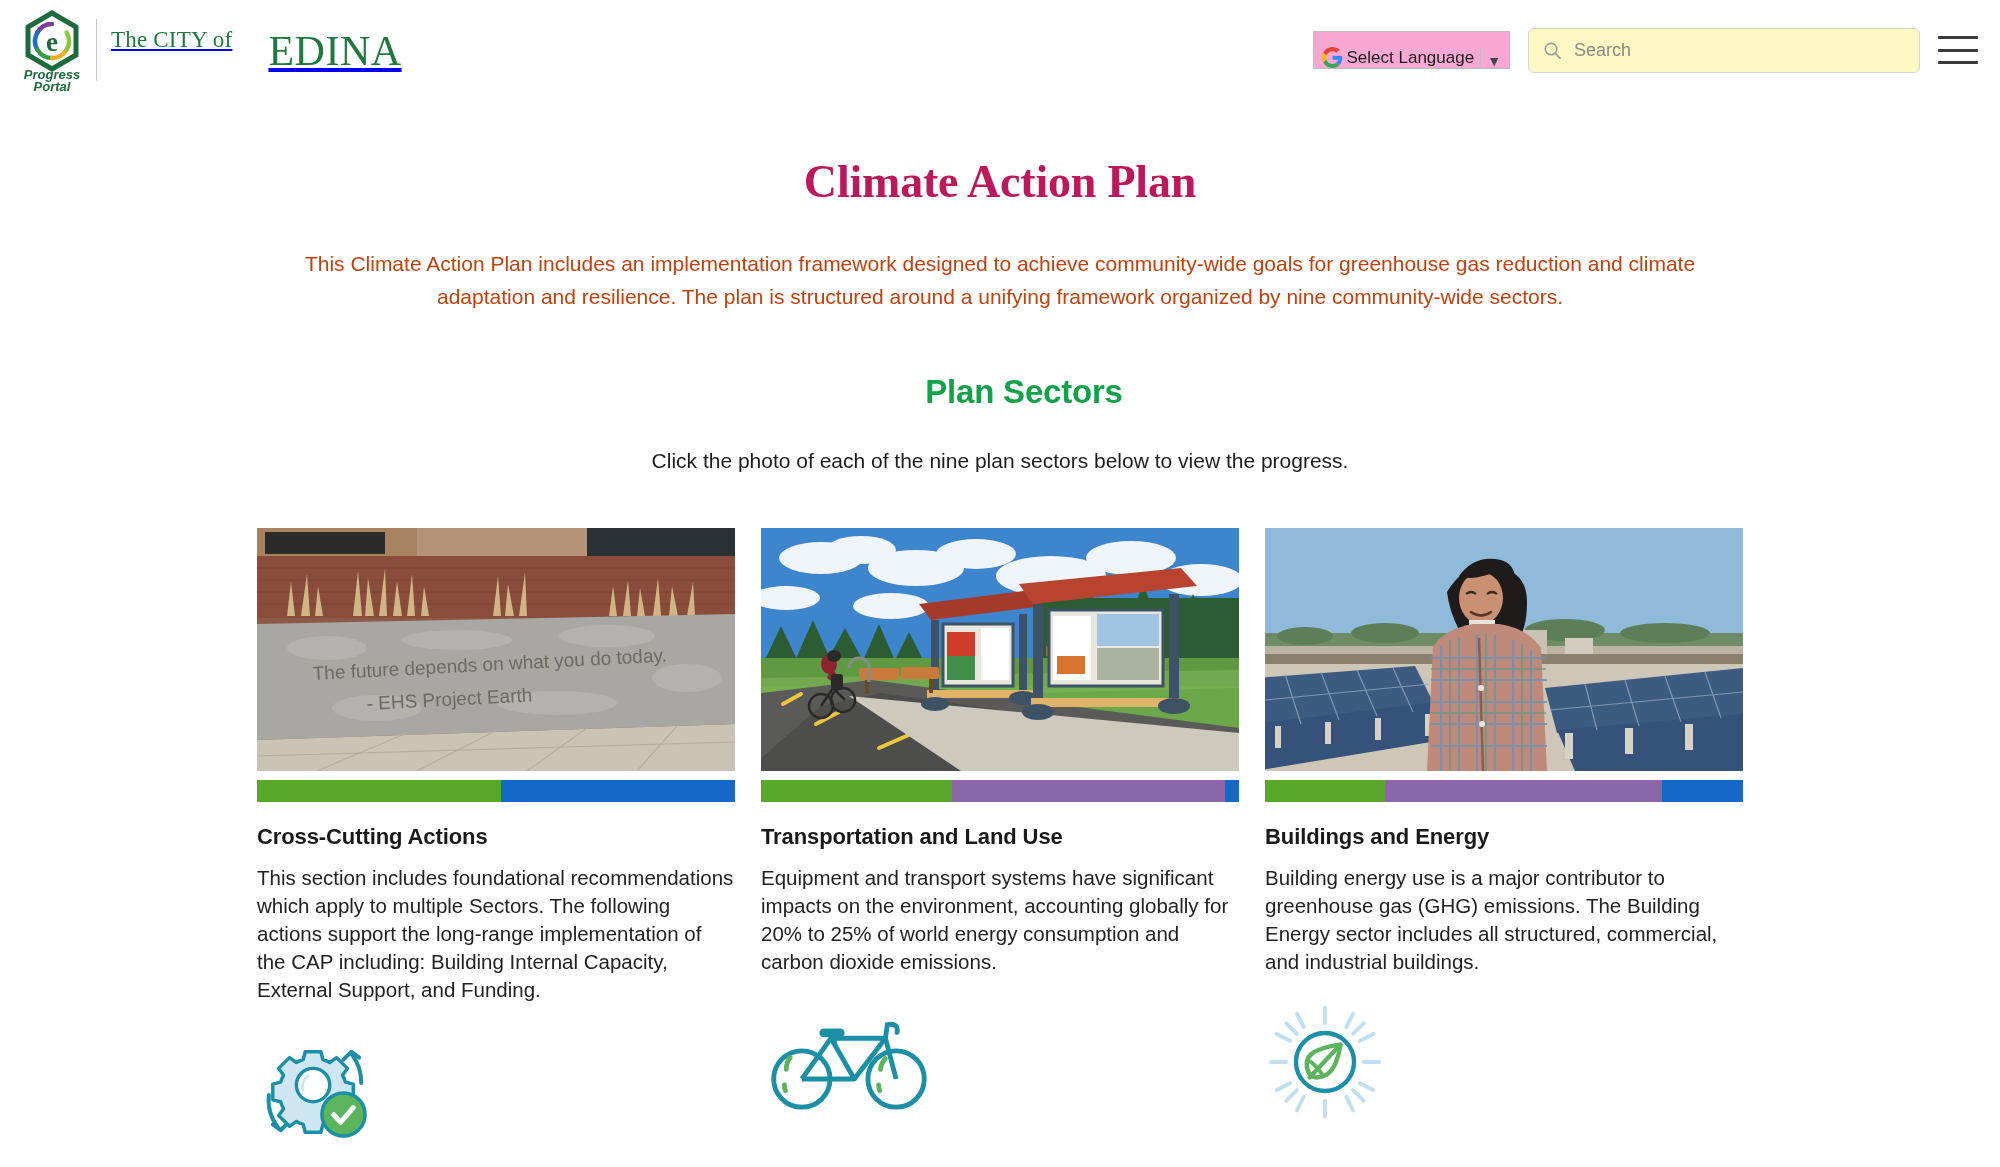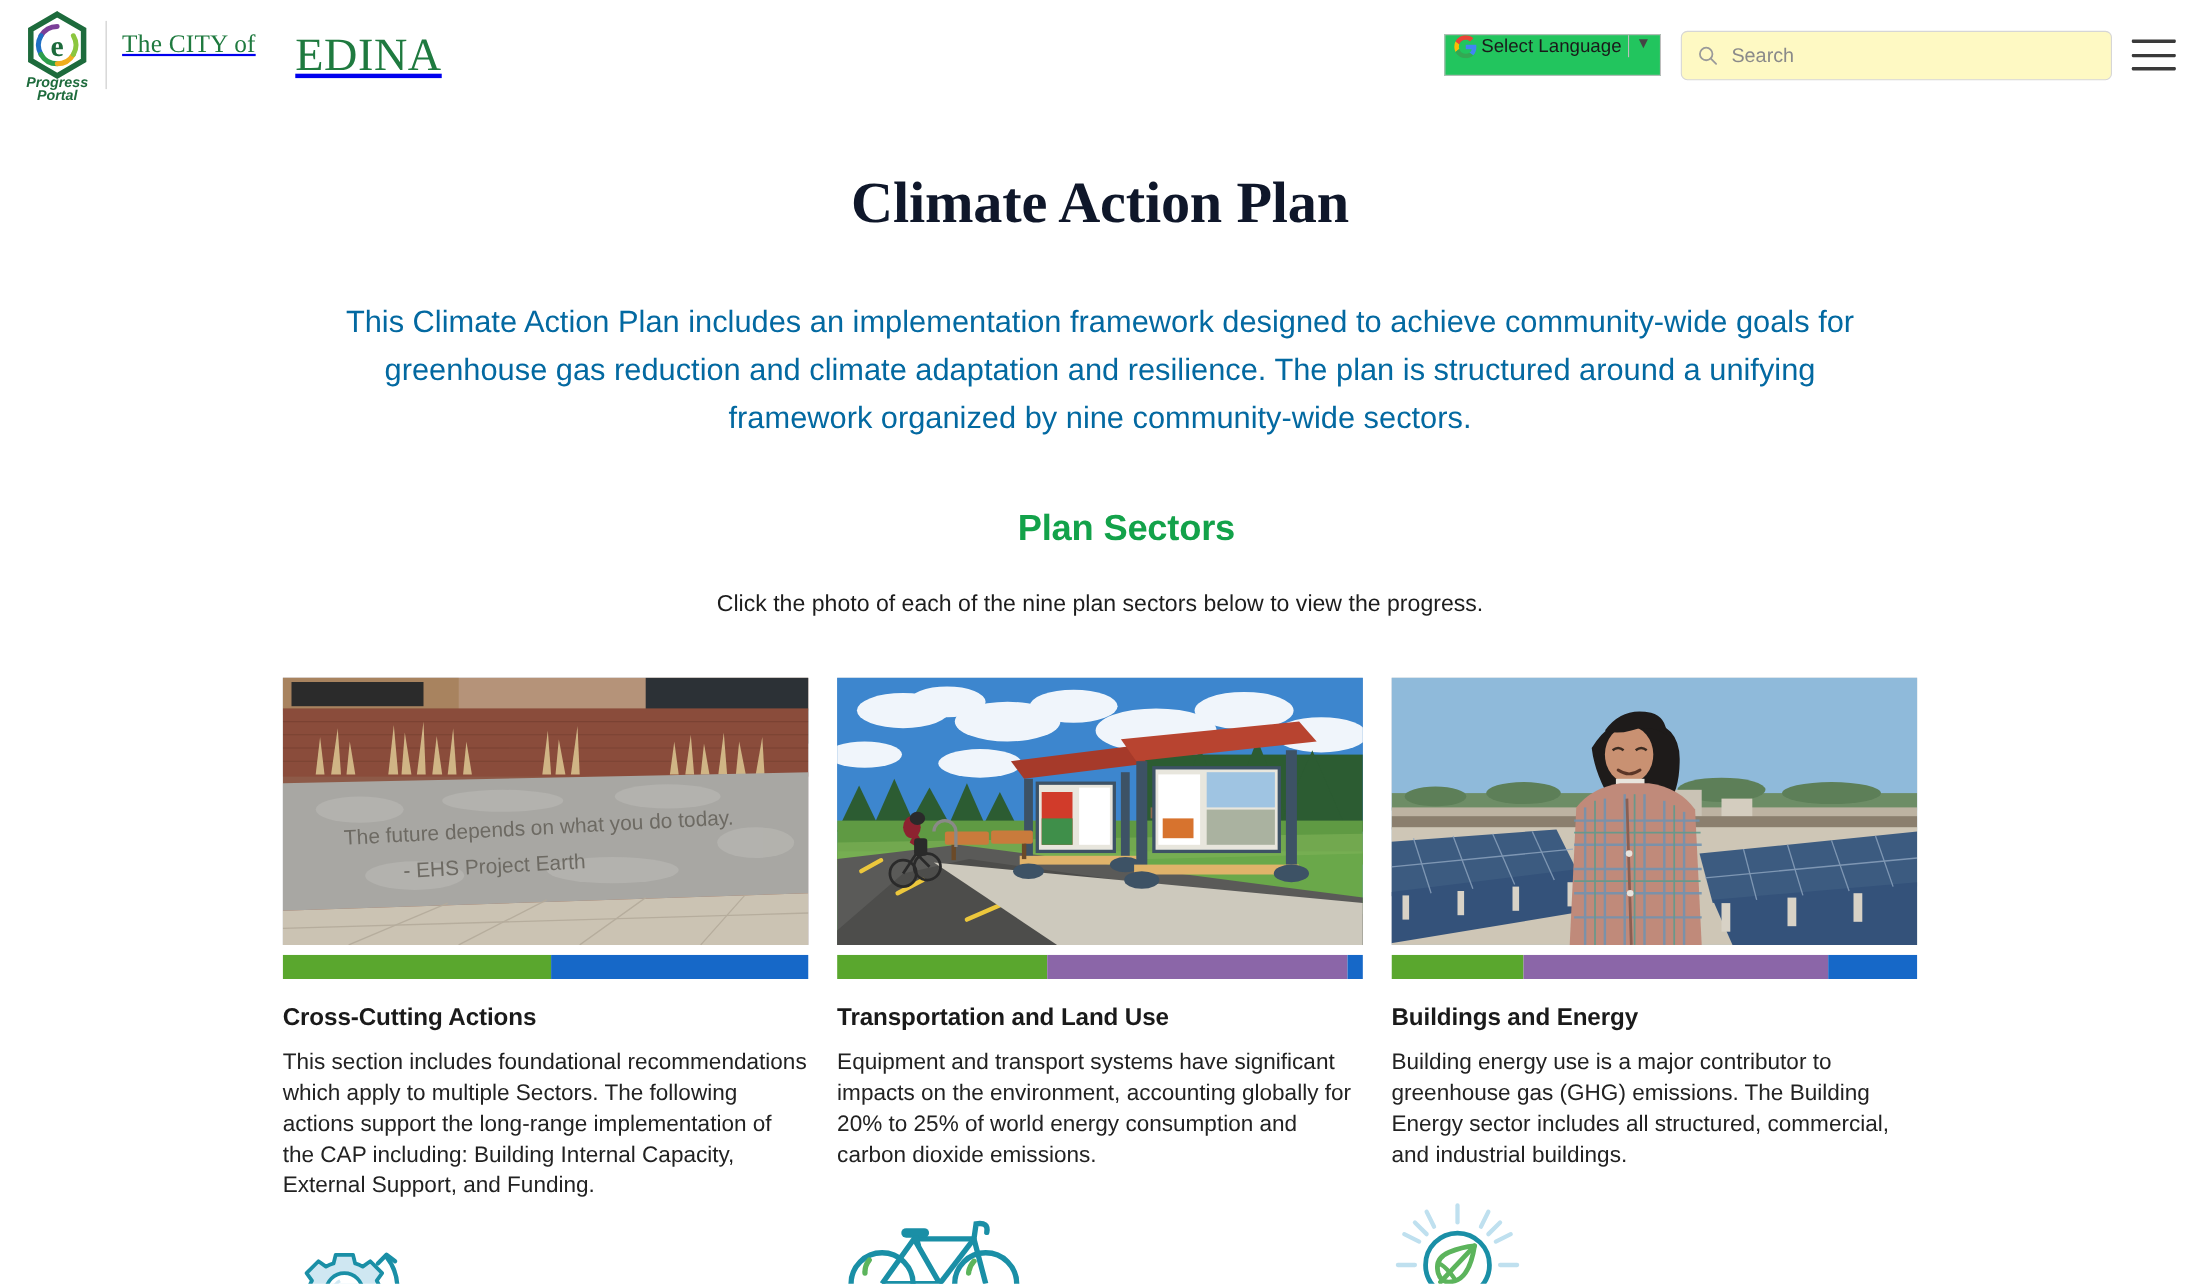--- a/index.html
+++ b/index.html
@@ -33,23 +33,23 @@
     font-family: "Liberation Serif", serif;
     font-size: 42px; color: #1f7a3f; letter-spacing: .5px; margin-top: 2px;
   }
 
   .header-right {
     margin-left: auto;
     display: flex; align-items: center; gap: 18px;
   }
 
   .lang-widget {
-    display: flex; align-items: flex-start;
+    display: flex; align-items: flex-end;
     border: 1px solid #bdbdbd;
-    background: #22c55e;
+    background: #f9a8d4;
     height: 38px;
     padding: 0 8px 0 8px;
     gap: 4px;
   }
   .g-logo { width: 21px; height: 21px; flex: none; }
   .lang-label { font-size: 17px; color: #1a1a1a; white-space: nowrap; }
   .lang-sep { width: 1px; height: 20px; background: #bdbdbd; margin: 0 2px; }
   .lang-caret { font-size: 14px; color: #444; line-height: 1; }
 
   .search-box {
@@ -75,33 +75,33 @@
   }
   .hamburger span { display: block; height: 3px; background: #3a3a3a; border-radius: 1px; }
 
   
   .page { padding: 0 0 0 0; }
 
   .page-title {
     text-align: center;
     font-family: "Liberation Serif", serif;
     font-weight: 700;
-    font-size: 53px;
-    color: #0f172a;
+    font-size: 46px;
+    color: #be185d;
     margin: 55px 0 0 0;
     letter-spacing: -0.2px;
   }
 
   .intro {
     max-width: 1505px;
-    margin: 56px auto 0;
+    margin: 40px auto 0;
     text-align: center;
-    font-size: 28px;
+    font-size: 21px;
     line-height: 1.55;
-    color: #0369a1;
+    color: #c2410c;
     padding: 0 40px;
   }
 
   .section-title {
     text-align: center;
     color: #13a24a;
     font-size: 33px;
     font-weight: 700;
     margin: 60px 0 0 0;
     letter-spacing: -0.2px;

